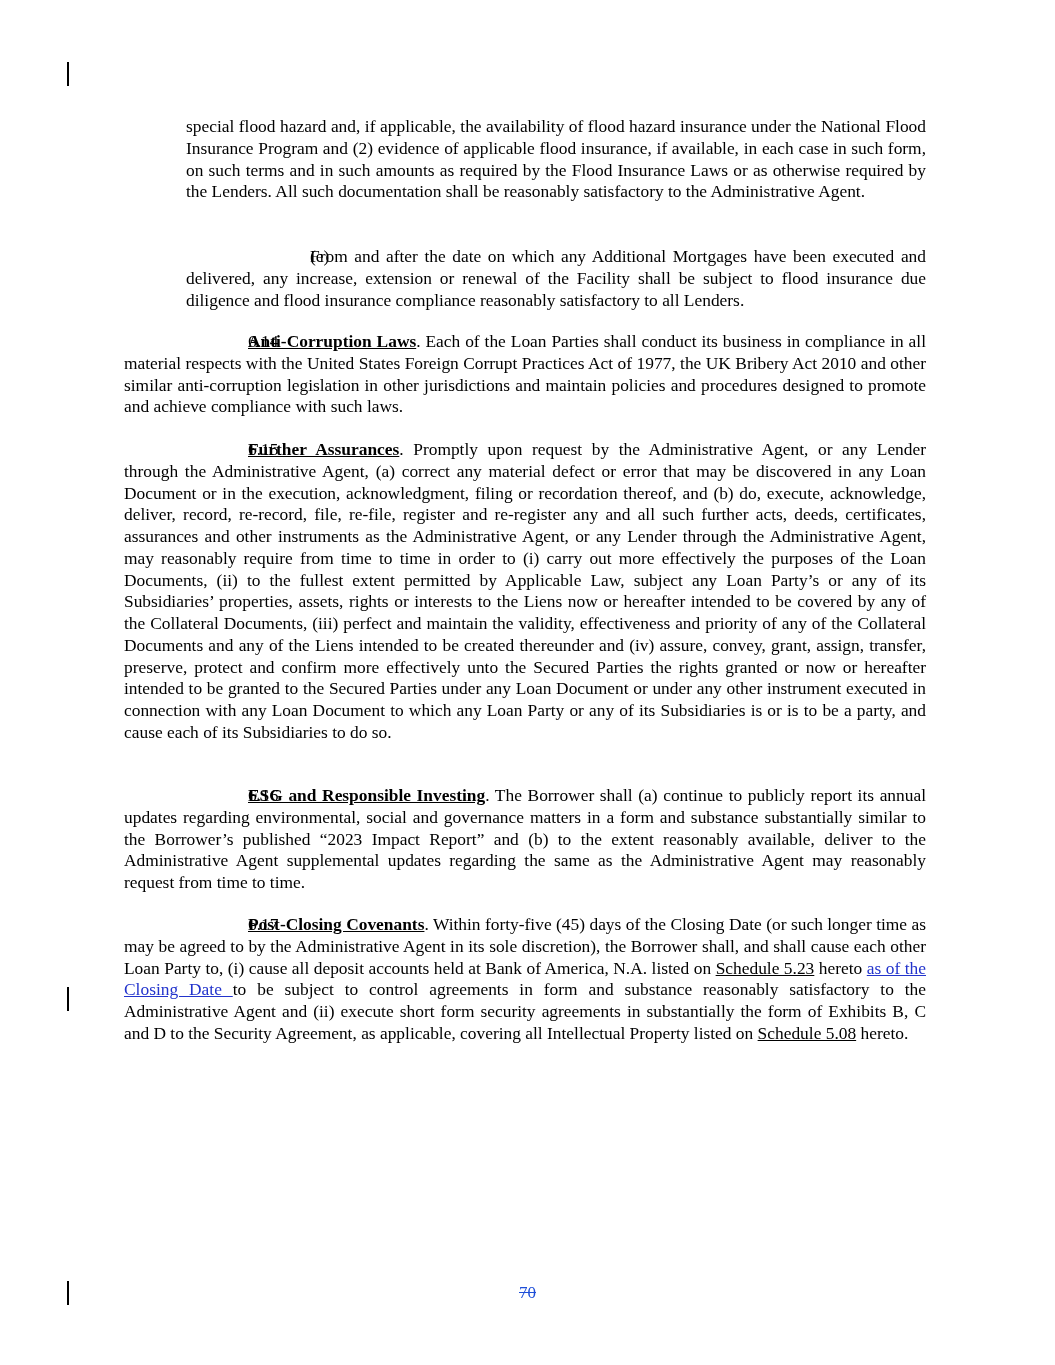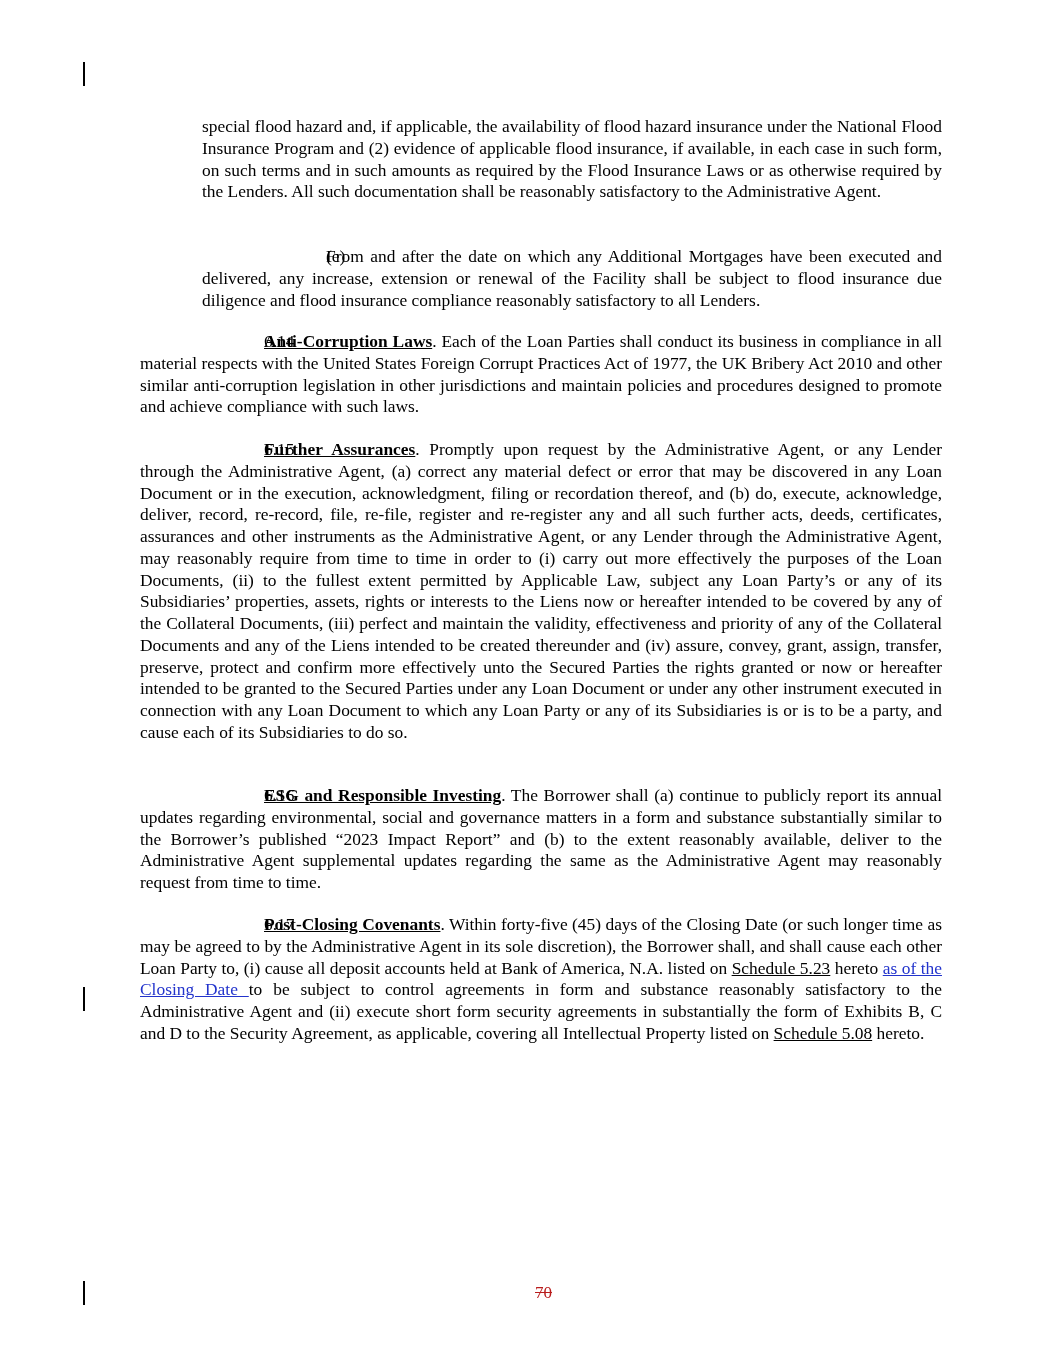--- a/index.html
+++ b/index.html
@@ -1,30 +1,30 @@
 <!DOCTYPE html>
 <html><head>
   <meta charset="utf-8">
   <style>
     html, body { margin: 0; padding: 0; background: #ffffff; }
     body { width: 1055px; height: 1365px; position: relative; overflow: hidden;
       font-family: "Liberation Serif", "DejaVu Serif", serif; color: #000; }
-    .page { position: absolute; left: 16px; top: 0; width: 935px; height: 1365px; }
+    .page { position: absolute; left: 0; top: 0; width: 935px; height: 1365px; }
     .p { position: absolute; left: 124px; width: 802px; font-size: 17.4px; line-height: 21.75px;
       text-align: justify; }
     .p.indented { left: 186px; width: 740px; }
     .ti { text-indent: 62px; }
     .sec-num { font-weight: normal; display: inline-block; width: 62px; }
     .sec-title { font-weight: bold; text-decoration: underline; margin-top: 9px; }
     .sub-label { display: inline-block; width: 62px; }
     .ul { text-decoration: underline; }
     .link { color: #2233cc; text-decoration: underline; }
     .bar { position: absolute; left: 67px; width: 2px; background: #000; }
     .pagenum { position: absolute; left: 0; width: 1055px; top: 1283px; text-align: center;
-      color: #b91c1c; font-size: 17px; text-decoration: line-through; }
+      color: #1d4ed8; font-size: 17px; text-decoration: line-through; }
   </style>
 </head>
 <body>
 
 <div class="page">
 
   <div class="bar" style="top:62px;height:24px;"></div>
   <div class="bar" style="top:987px;height:24px;"></div>
   <div class="bar" style="top:1281px;height:24px;"></div>
 

